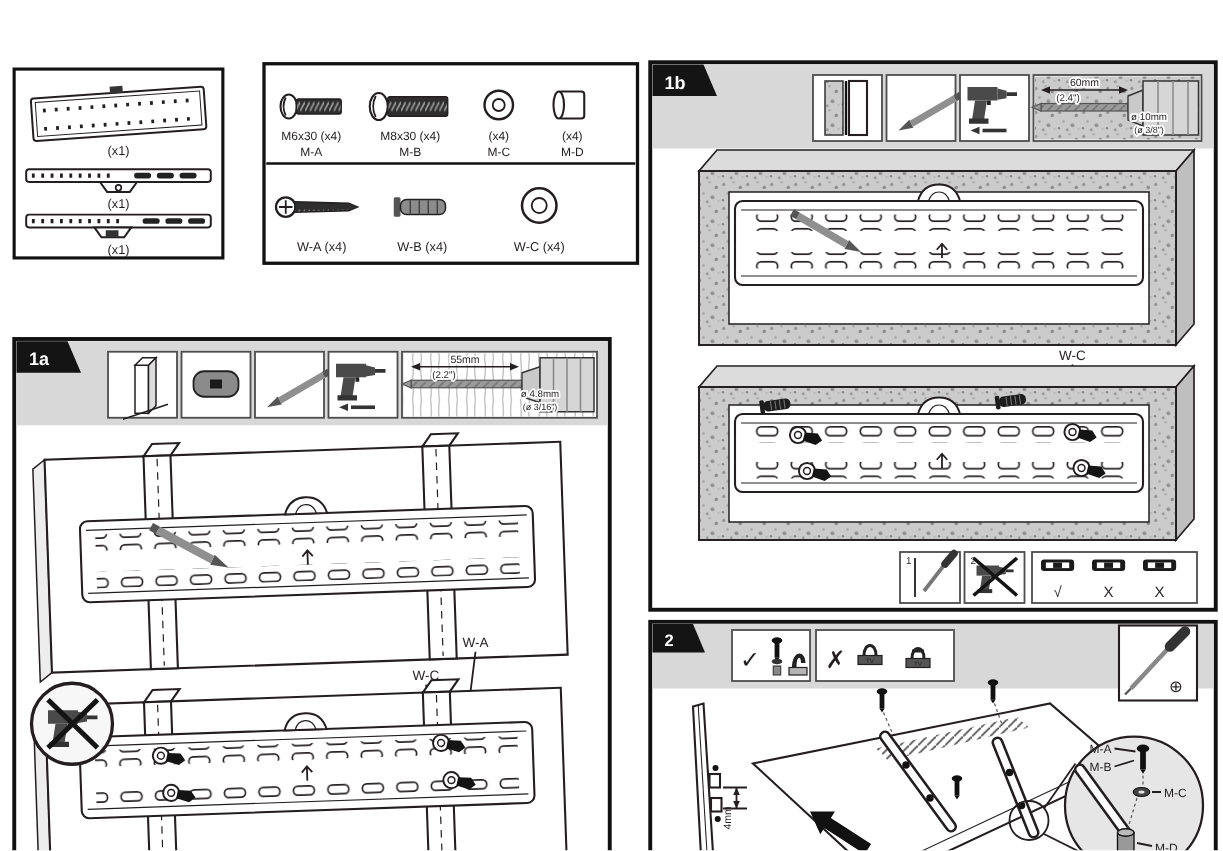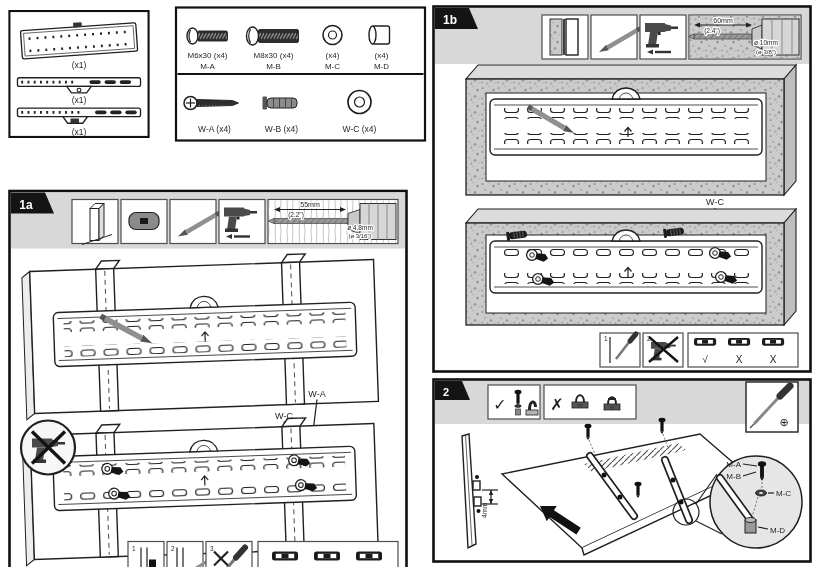--- a/index.html
+++ b/index.html
@@ -1,17 +1,17 @@
 <!DOCTYPE html>
 <html><head>
 <meta charset="utf-8">
 <style>
   html,body{margin:0;padding:0;background:#fff;}
   .sheet{position:relative;width:815px;height:567px;background:#fff;font-family:"Liberation Sans",sans-serif;overflow:hidden;}
-  .panel{position:absolute;}
+  .panel{position:absolute;margin-top:35px;}
   .panel svg{display:block;width:100%;height:100%;}
   .t{font-family:"Liberation Sans",sans-serif;fill:#231f20;}
   .tm{text-anchor:middle;}
   .te{text-anchor:end;}
   .halo{paint-order:stroke;stroke:#ffffff;stroke-width:2.4px;stroke-linejoin:round;}
   .ln{stroke:#231f20;fill:none;stroke-width:1.2;}
   .fw{fill:#ffffff;stroke:#231f20;stroke-width:1.4;}
   .ibox{fill:#ffffff;stroke:#4d4d4d;stroke-width:1.2;}
   .brd{fill:#ffffff;stroke:#111111;stroke-width:2.6;}
   .hdr{fill:#d8d8d8;}

